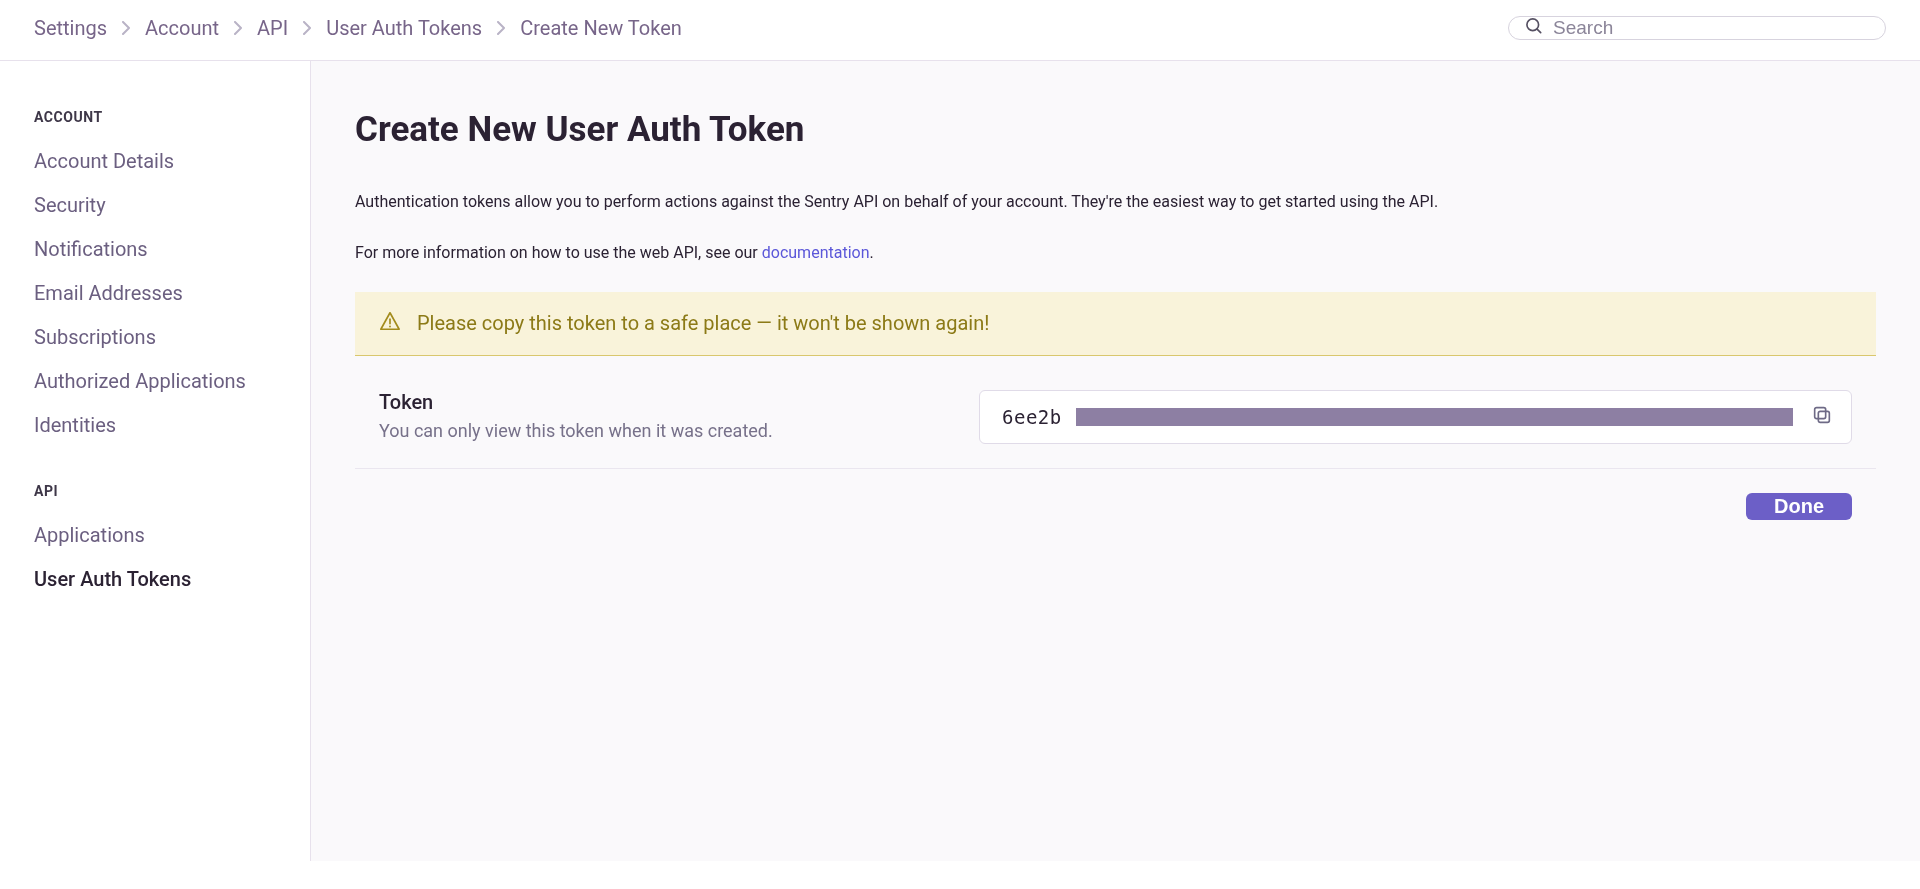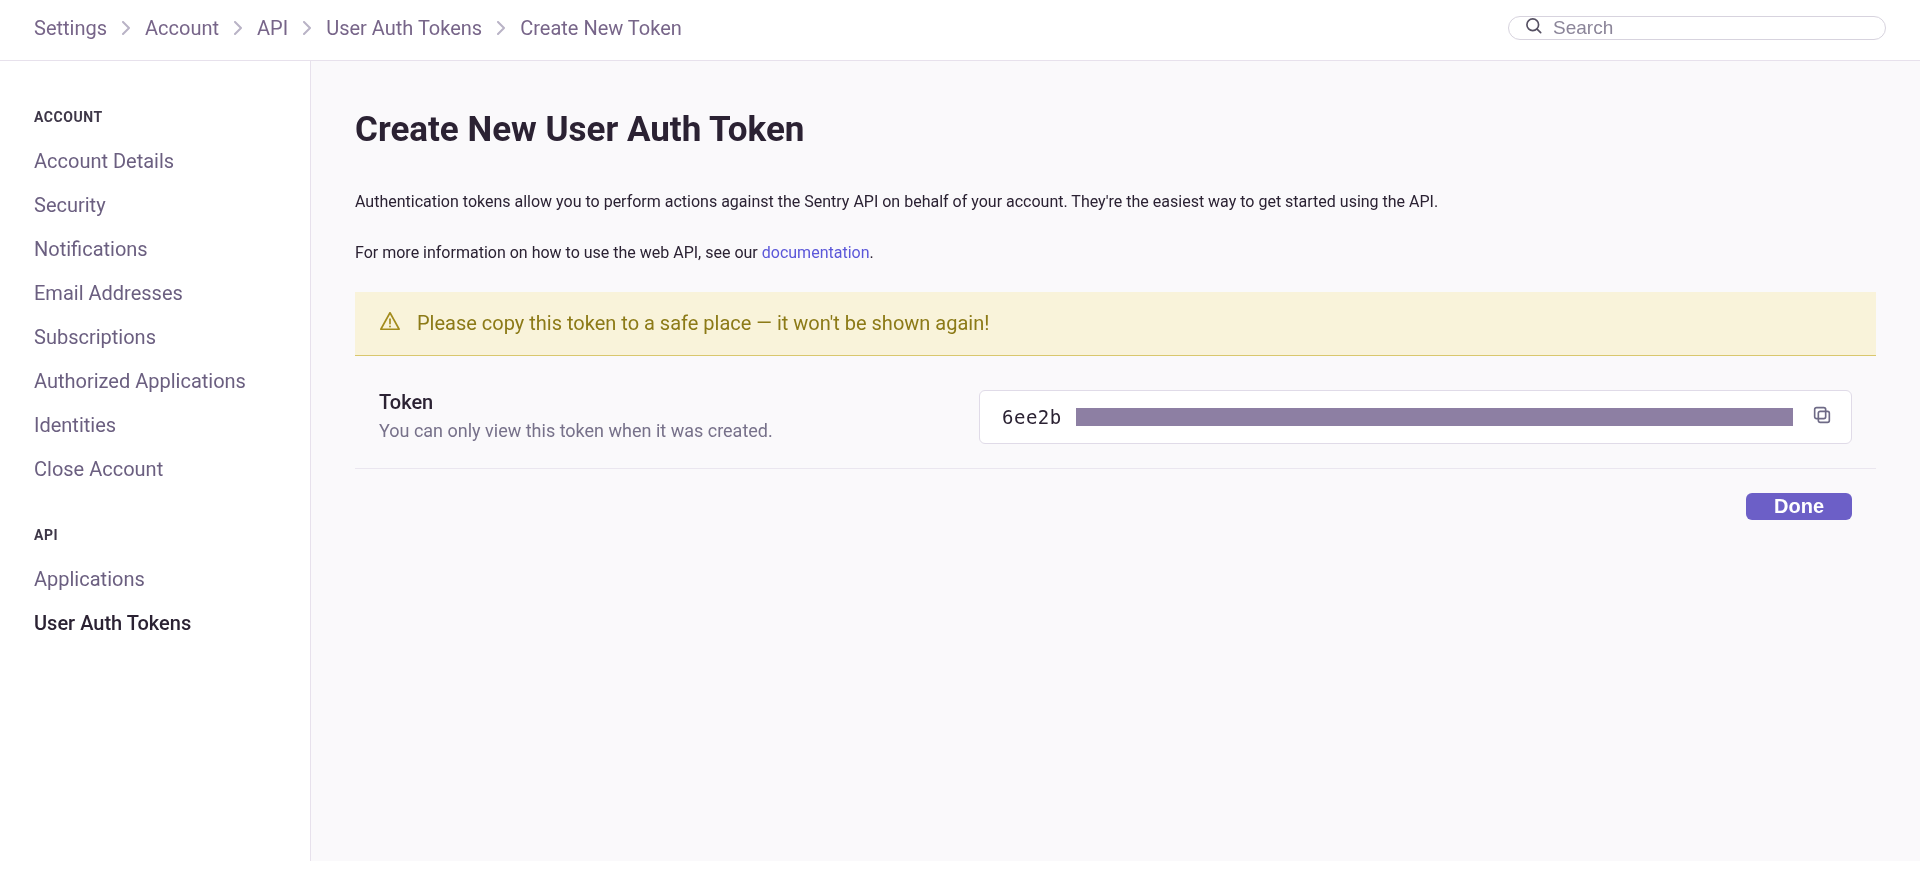--- a/index.html
+++ b/index.html
@@ -214,21 +214,20 @@
   <aside class="sidebar">
     <div class="section-title">ACCOUNT</div>
     <ul>
       <li>Account Details</li>
       <li>Security</li>
       <li>Notifications</li>
       <li>Email Addresses</li>
       <li>Subscriptions</li>
       <li>Authorized Applications</li>
       <li>Identities</li>
-      <li>Close Account</li>
     </ul>
     <div class="section-title">API</div>
     <ul>
       <li>Applications</li>
       <li class="active">User Auth Tokens</li>
     </ul>
   </aside>
 
   <main class="content">
     <h1>Create New User Auth Token</h1>

